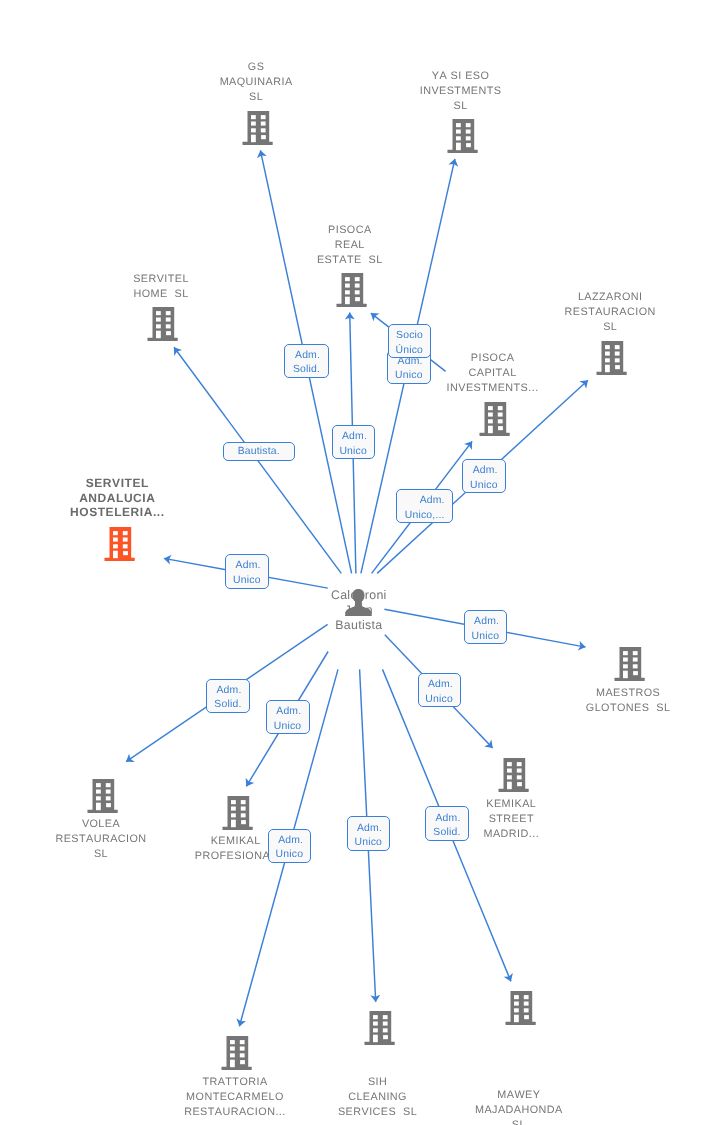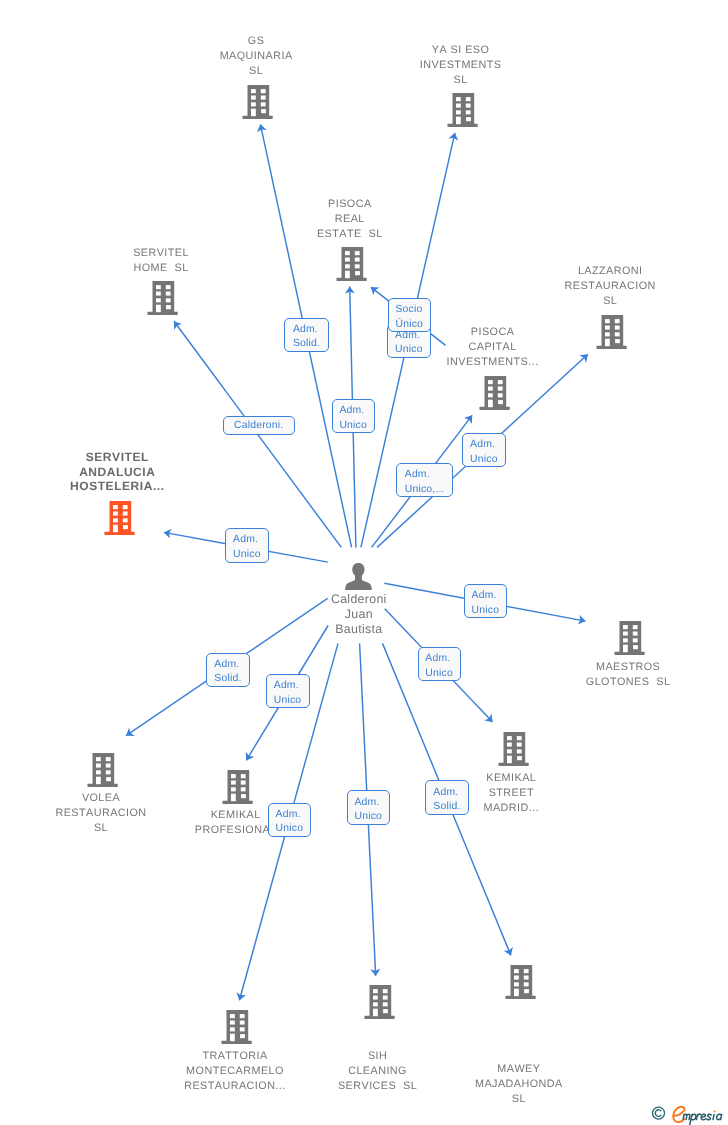--- a/index.html
+++ b/index.html
@@ -1,31 +1,31 @@
 <!DOCTYPE html>
 <html><head>
 <meta charset="utf-8">
 <title>Relationship graph</title>
 <style>
 html,body{margin:0;padding:0;background:#fff;}
 body{width:728px;height:1125px;overflow:hidden;font-family:"Liberation Sans",sans-serif;
   -webkit-font-smoothing:antialiased;-moz-osx-font-smoothing:grayscale;
   text-rendering:geometricPrecision;font-kerning:none;}
 #graph{position:relative;width:728px;height:1000px;background:#fff;
-  will-change:transform;transform:translateZ(0);}
+  will-change:transform;transform:translateZ(0);margin-top:26px;}
 #graph *{-webkit-font-smoothing:antialiased;}
 svg#edges{position:absolute;left:0;top:0;}
 .node{position:absolute;line-height:0;}
 .node-label{position:absolute;width:262.4px;text-align:center;font-size:10.8px;line-height:15px;
   color:#757575;white-space:pre;letter-spacing:.45px;}
 .node-label.hl{color:#6a6a6a;font-weight:bold;font-size:12px;letter-spacing:.55px;line-height:14.6px;}
 #center-label{position:absolute;width:263px;text-align:center;font-size:12.4px;line-height:15.2px;
   color:#767676;white-space:pre;letter-spacing:.3px;}
 .elabel{position:absolute;box-sizing:border-box;border:1.3px solid #3b80d8;border-radius:5px;
-  background:#f8f9f8;color:#3d80d3;font-size:10.4px;letter-spacing:.2px;text-align:left;
+  background:#f8f9f8;color:#3d80d3;font-size:10.4px;letter-spacing:.2px;text-align:right;
   white-space:pre;display:flex;align-items:center;justify-content:center;
   line-height:14.5px;padding-top:5px;}
 .elabel.one-line{padding-top:0;line-height:13px;}
 #watermark{position:absolute;left:646px;top:1101px;line-height:0;}
 </style>
 </head>
 <body>
 
 <div id="graph">
 
@@ -315,35 +315,35 @@
         </svg></div>
     <div class="node-label" style="left:103.8px;top:1048.6px">TRATTORIA
 MONTECARMELO
 RESTAURACION...</div>
     <div class="node" style="left:345.3px;top:562.8px"><svg class="ico" width="26.9" height="27" viewBox="0 0 26.9 27">
           <g fill="#757575">
             <path d="M13.4 0 C 9.6 0 7.3 2.7 7.3 6.5 C 7.3 10.2 9.5 13.5 13.4 13.5 C 17.3 13.5 19.5 10.2 19.5 6.5 C 19.5 2.7 17.2 0 13.4 0 Z"></path>
             <path d="M10 11 L 10 16 C 10 17.4 8.4 18.1 5.5 19 C 2.4 20 0.9 21.3 0.55 23.6 L 0 27 L 26.9 27 L 26.35 23.6 C 26 21.3 24.5 20 21.4 19 C 18.5 18.1 16.9 17.4 16.9 16 L 16.9 11 Z"></path>
           </g>
         </svg></div>
-    <div id="center-label" style="left:227.3px;top:592px">Calderoni
+    <div id="center-label" style="left:227.3px;top:562px">Calderoni
 Juan
 Bautista</div>
   </div>
 
   <div id="labels-layer">
     <div class="elabel" style="left:284.4px;top:317.9px;width:44.2px;height:34.0px">Adm.
 Solid.</div>
     <div class="elabel" style="left:331.5px;top:399.1px;width:43.4px;height:34.0px">Adm.
 Unico</div>
     <div class="elabel" style="left:386.8px;top:323.8px;width:44.2px;height:34.0px">Adm.
 Unico</div>
     <div class="elabel" style="left:387.5px;top:298.4px;width:43.5px;height:33.8px">Socio
 Único</div>
-    <div class="elabel one-line" style="left:223.0px;top:416.4px;width:71.5px;height:18.6px">Calderoni.</div>
+    <div class="elabel one-line" style="left:223.0px;top:416.4px;width:71.5px;height:18.6px">Bautista.</div>
     <div class="elabel" style="left:462.0px;top:433.2px;width:43.8px;height:34.1px">Adm.
 Unico</div>
     <div class="elabel" style="left:396.4px;top:463.0px;width:56.7px;height:34.4px">Adm.
 Unico,...</div>
     <div class="elabel" style="left:224.8px;top:528.1px;width:44.2px;height:34.5px">Adm.
 Unico</div>
     <div class="elabel" style="left:463.5px;top:584.1px;width:43.7px;height:34.2px">Adm.
 Unico</div>
     <div class="elabel" style="left:206.2px;top:652.5px;width:43.4px;height:34.1px">Adm.
 Solid.</div>

